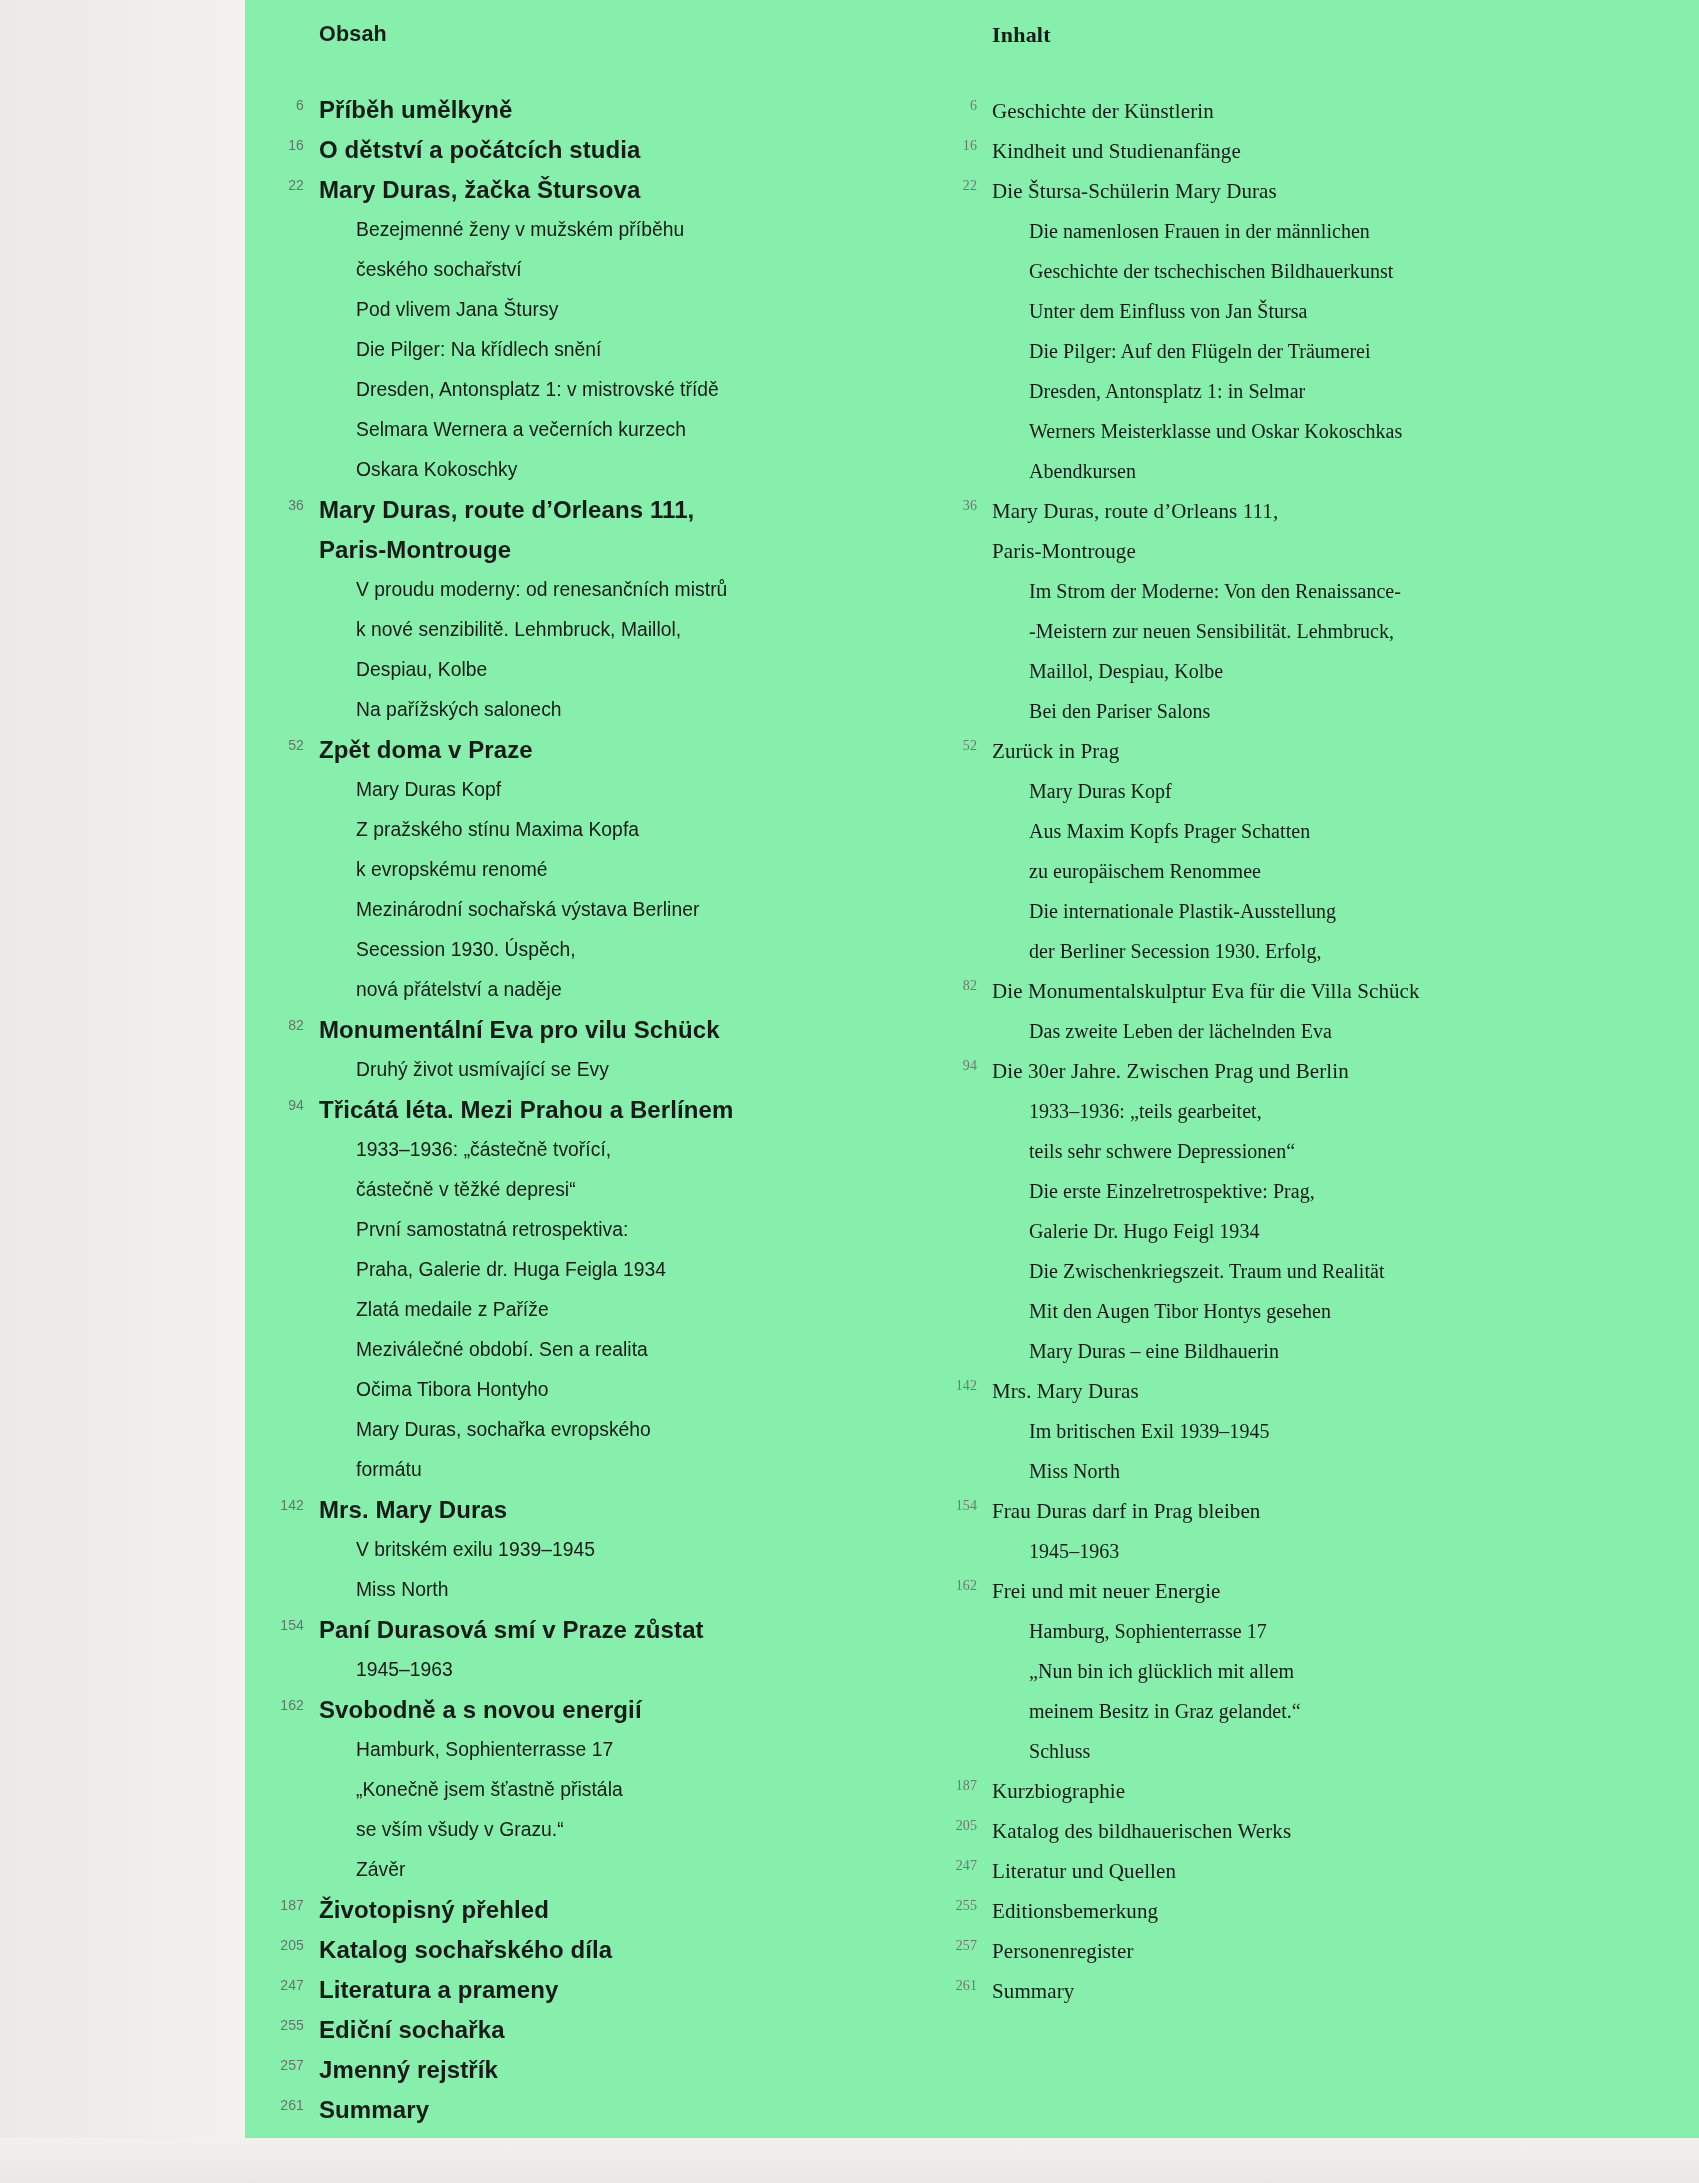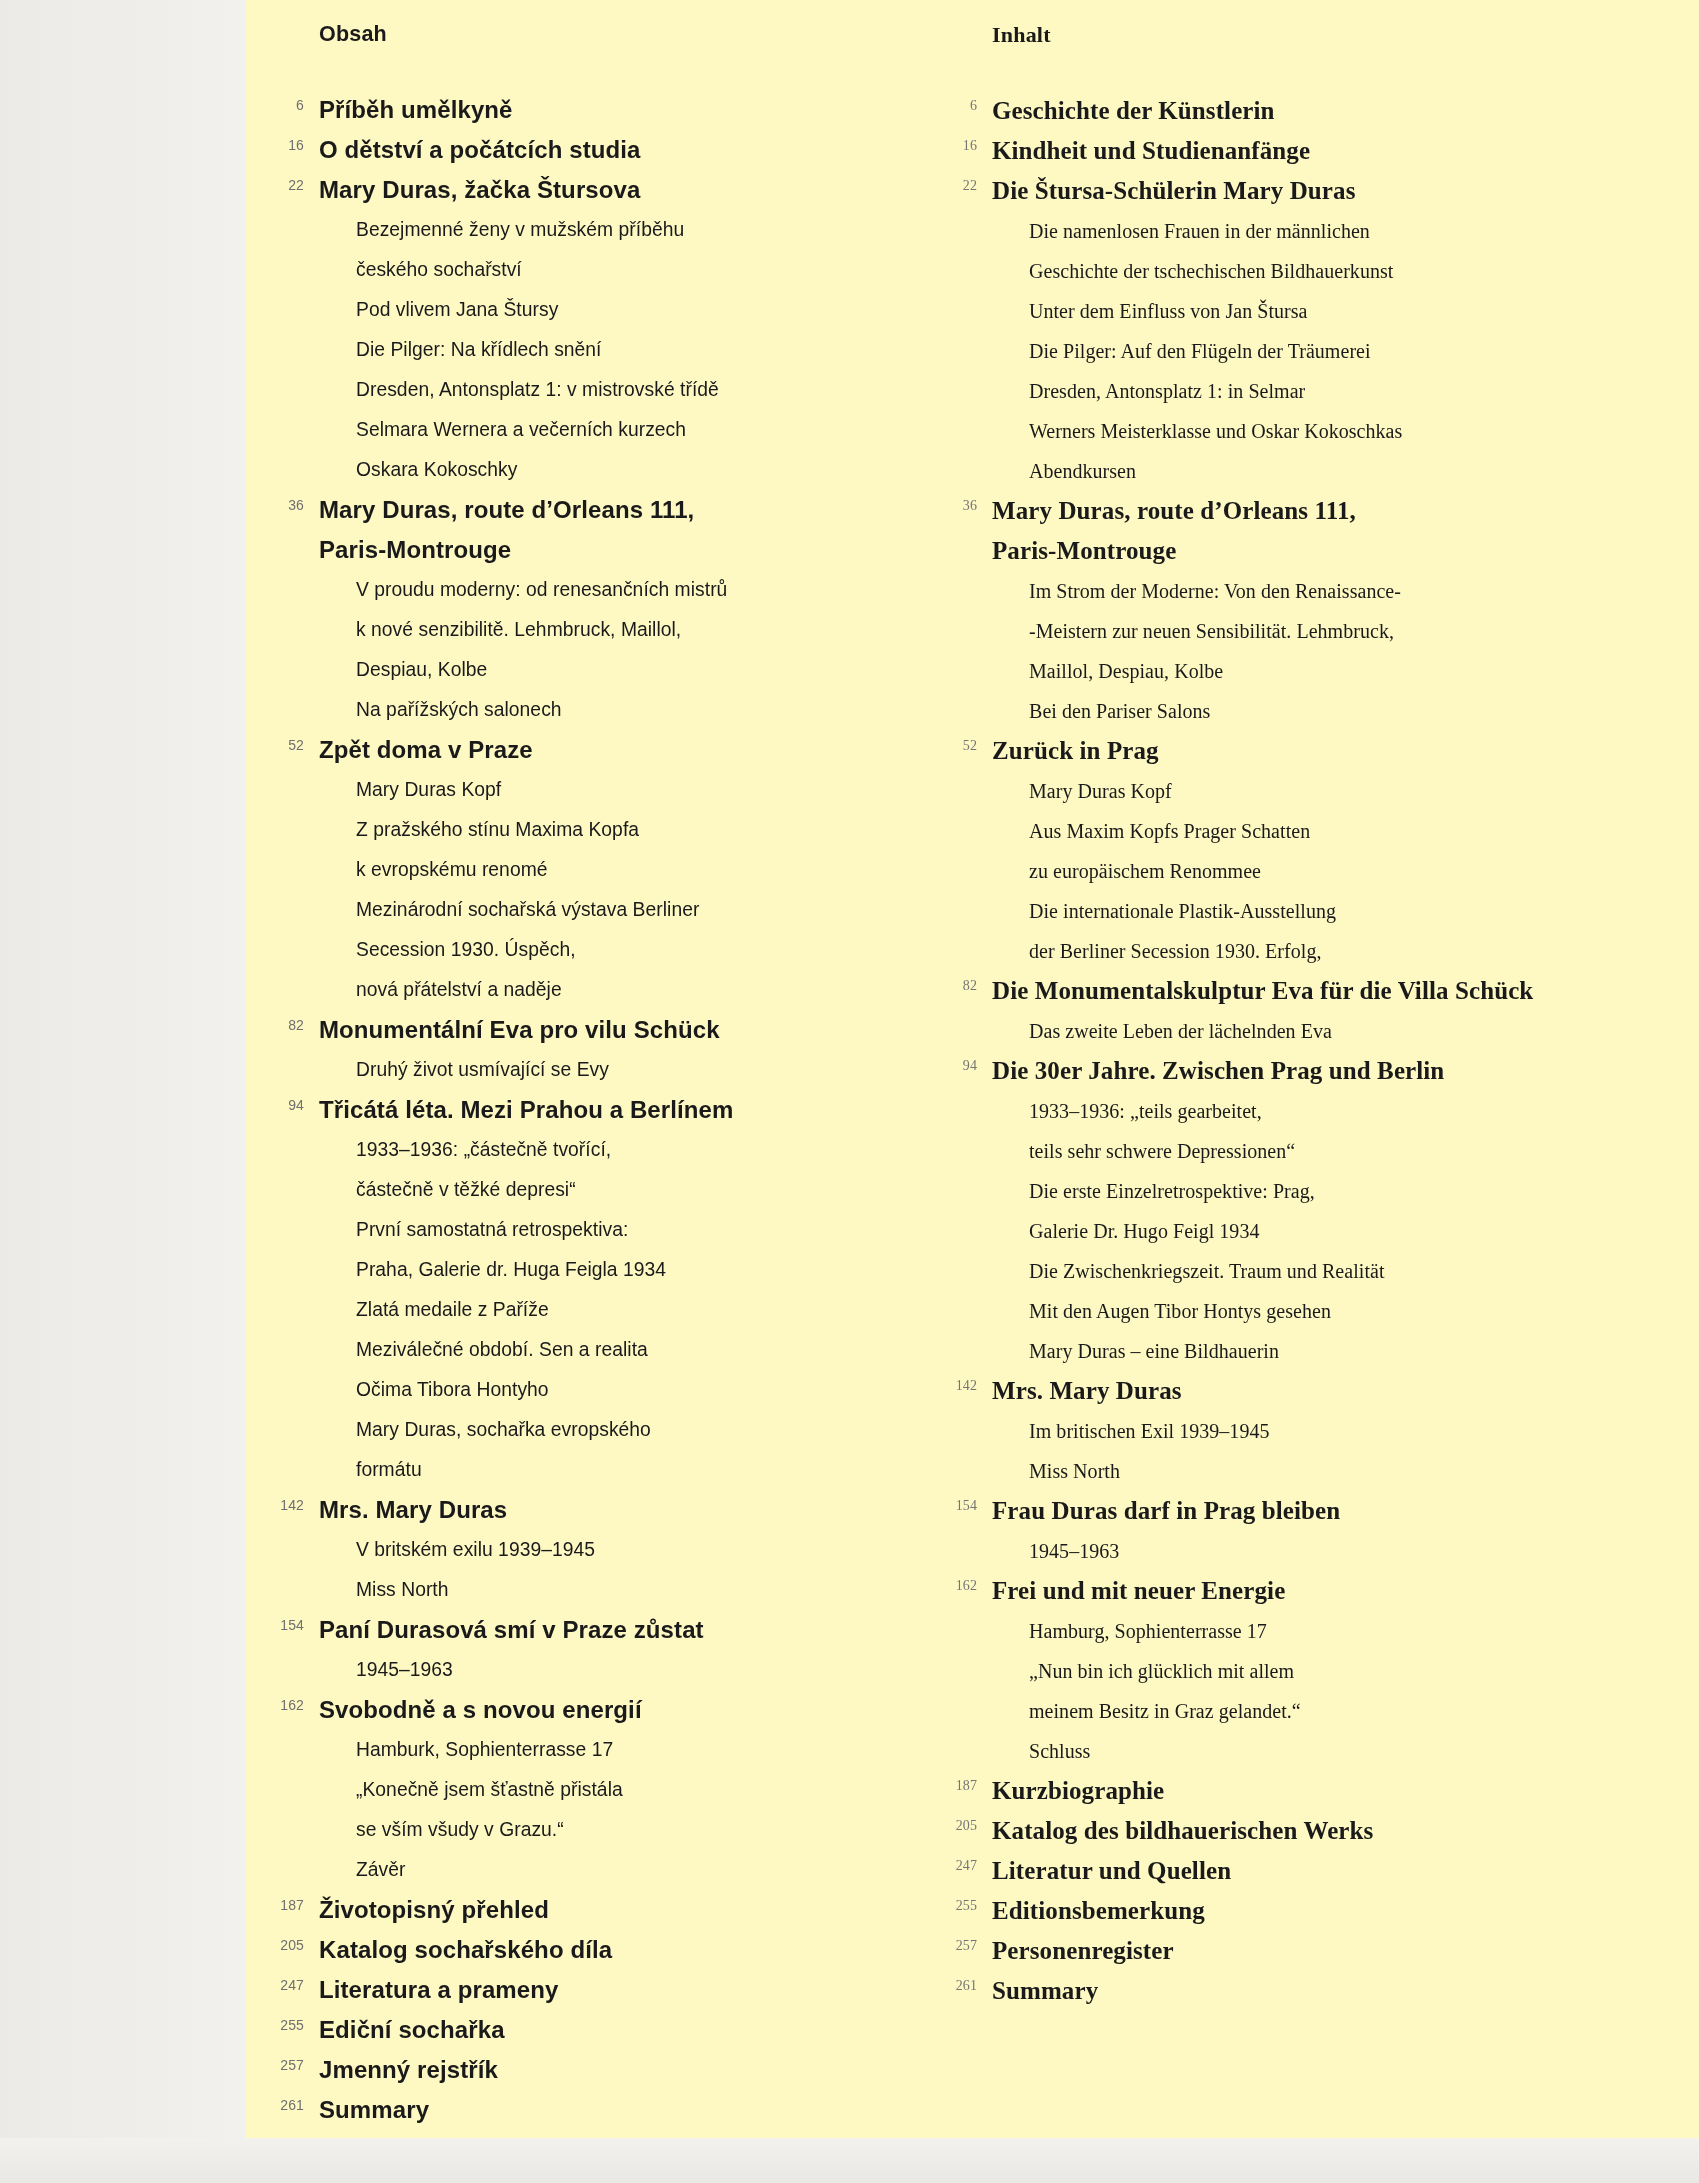--- a/index.html
+++ b/index.html
@@ -13,21 +13,21 @@
     font-family: "Liberation Sans", sans-serif;
     color: #1a1a1a;
     position: relative;
     overflow: hidden;
   }
   .page {
     position: absolute;
     top: 0; left: 0;
     width: 1699px;
     height: 2183px;
-    background: #fef9c3;
+    background: #86efac;
   }
   
   .paper-edge-left {
     position: absolute;
     top: 0; left: 0;
     width: 245px; height: 2183px;
     background: linear-gradient(to right, #eceae6, #f2f1ee);
   }
   .paper-edge-bottom {
     position: absolute;
@@ -99,21 +99,21 @@
     letter-spacing: 0.04px;
   }
   .sub.indent {
   }
 
   
   .col-de .chapter,
   .col-de .sub {
     font-family: "Liberation Serif", serif;
   }
-  .col-de .chapter { font-weight: bold; font-size: 25px; }
+  .col-de .chapter { font-weight: normal; font-size: 21px; }
   .col-de .sub { font-size: 20px; }
   .col-de .pagenum {
     font-family: "Liberation Serif", serif;
     color: #757575;
   }
 </style>
 </head>
 <body>
 
 <div class="page">

